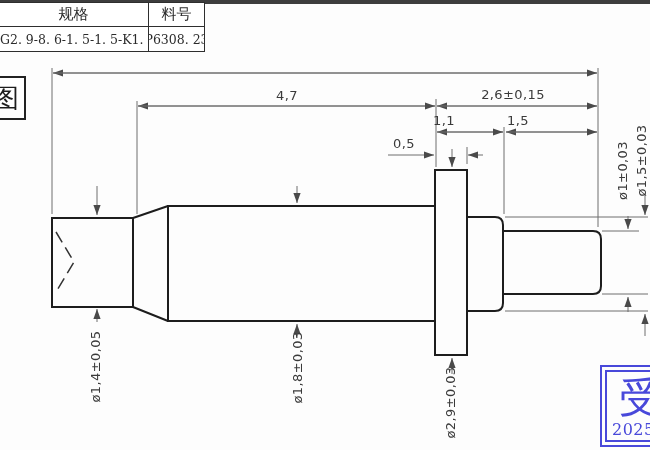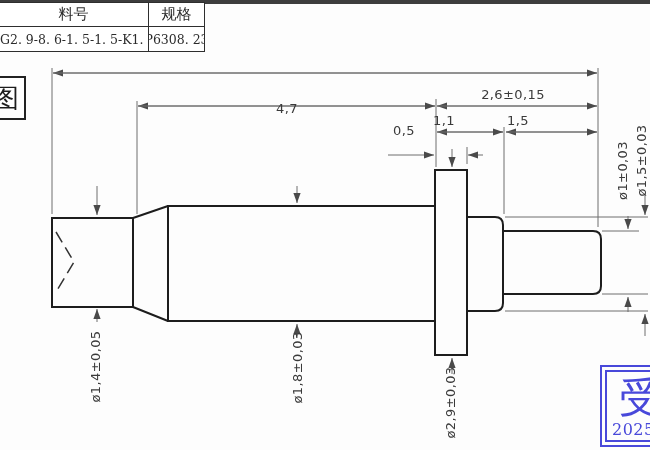--- a/index.html
+++ b/index.html
@@ -34,22 +34,22 @@
   svg{position:absolute;left:0;top:0;}
 </style>
 </head>
 <body>
 
 <div id="page">
 
   <div class="sheet-top"></div>
 
   <div class="spec-table">
+    <div class="cell hdr">规格</div>
     <div class="cell hdr">料号</div>
-    <div class="cell hdr">规格</div>
     <div class="cell val">PG2. 9-8. 6-1. 5-1. 5-K1. 8</div>
     <div class="cell val">P6308. 23</div>
   </div>
 
   <div class="view-box">
     <span>图</span>
   </div>
 
   <svg width="650" height="450" viewBox="0 0 650 450">
     <defs>
@@ -100,25 +100,25 @@
       <path d="M297,338 L297,324" marker-end="url(#ah)"></path>
       <path d="M452,149 L452,167" marker-end="url(#ah)"></path>
       <path d="M452,374 L452,358" marker-end="url(#ah)"></path>
       <path d="M628,216 L628,229" marker-end="url(#ah)"></path>
       <path d="M628,312 L628,297" marker-end="url(#ah)"></path>
       <path d="M645,194 L645,215" marker-end="url(#ah)"></path>
       <path d="M645,336 L645,314" marker-end="url(#ah)"></path>
     </g>
   </svg>
 
-  <div class="dim" style="left:247px;top:88px;width:80px;margin-top:13px;">4,7</div>
+  <div class="dim" style="left:247px;top:88px;width:80px;">4,7</div>
   <div class="dim" style="left:455px;top:87px;width:116px;">2,6±0,15</div>
   <div class="dim" style="left:414px;top:113px;width:60px;">1,1</div>
   <div class="dim" style="left:488px;top:113px;width:60px;">1,5</div>
-  <div class="dim" style="left:374px;top:123px;width:60px;">0,5</div>
+  <div class="dim" style="left:374px;top:136px;width:60px;">0,5</div>
   <div class="dim vert" style="left:39px;top:359px;width:112px;">ø1,4±0,05</div>
   <div class="dim vert" style="left:241px;top:360px;width:112px;">ø1,8±0,03</div>
   <div class="dim vert" style="left:394px;top:395px;width:112px;">ø2,9±0,03</div>
   <div class="dim vert" style="left:572px;top:163px;width:100px;">ø1±0,03</div>
   <div class="dim vert" style="left:586px;top:153px;width:110px;">ø1,5±0,03</div>
 
   <div class="stamp">
     <div class="stamp-inner">
       <div class="stamp-char">受</div>
       <div class="stamp-year">2025</div>

